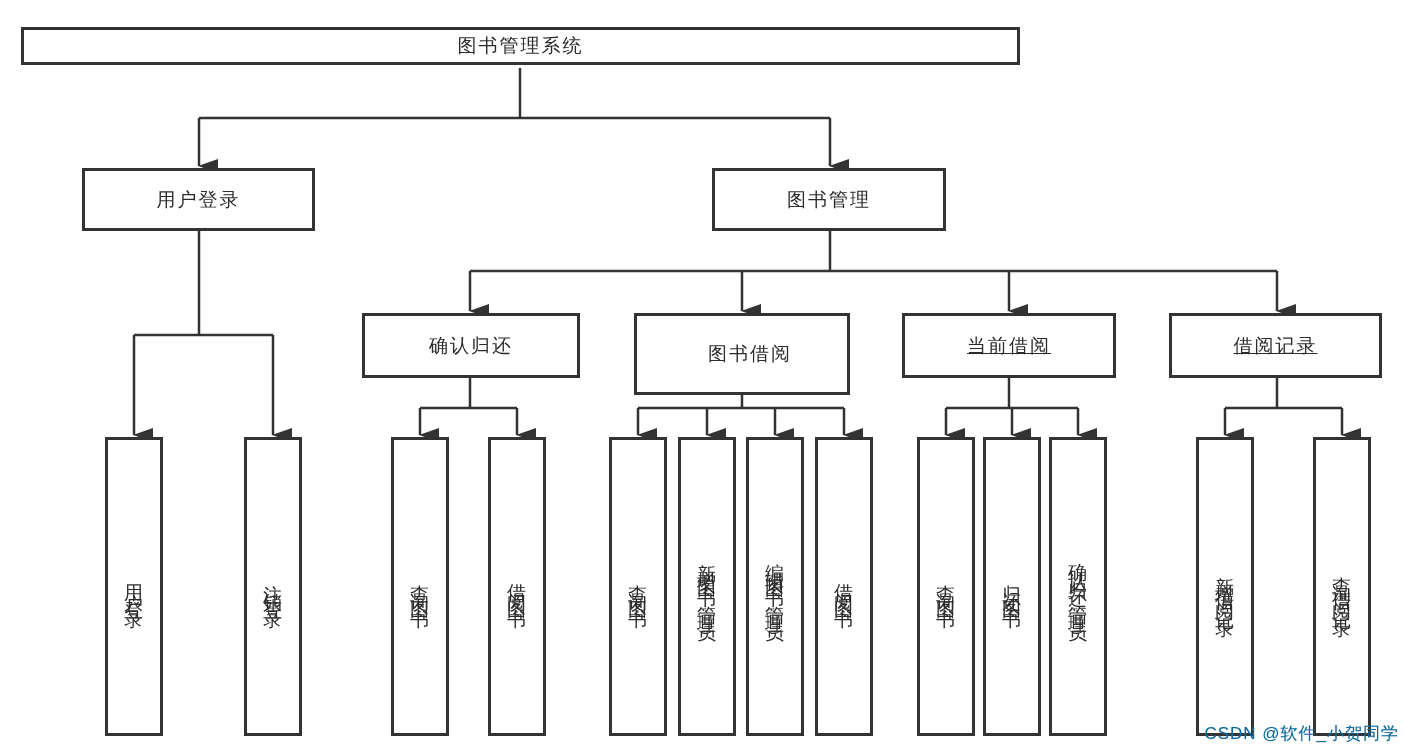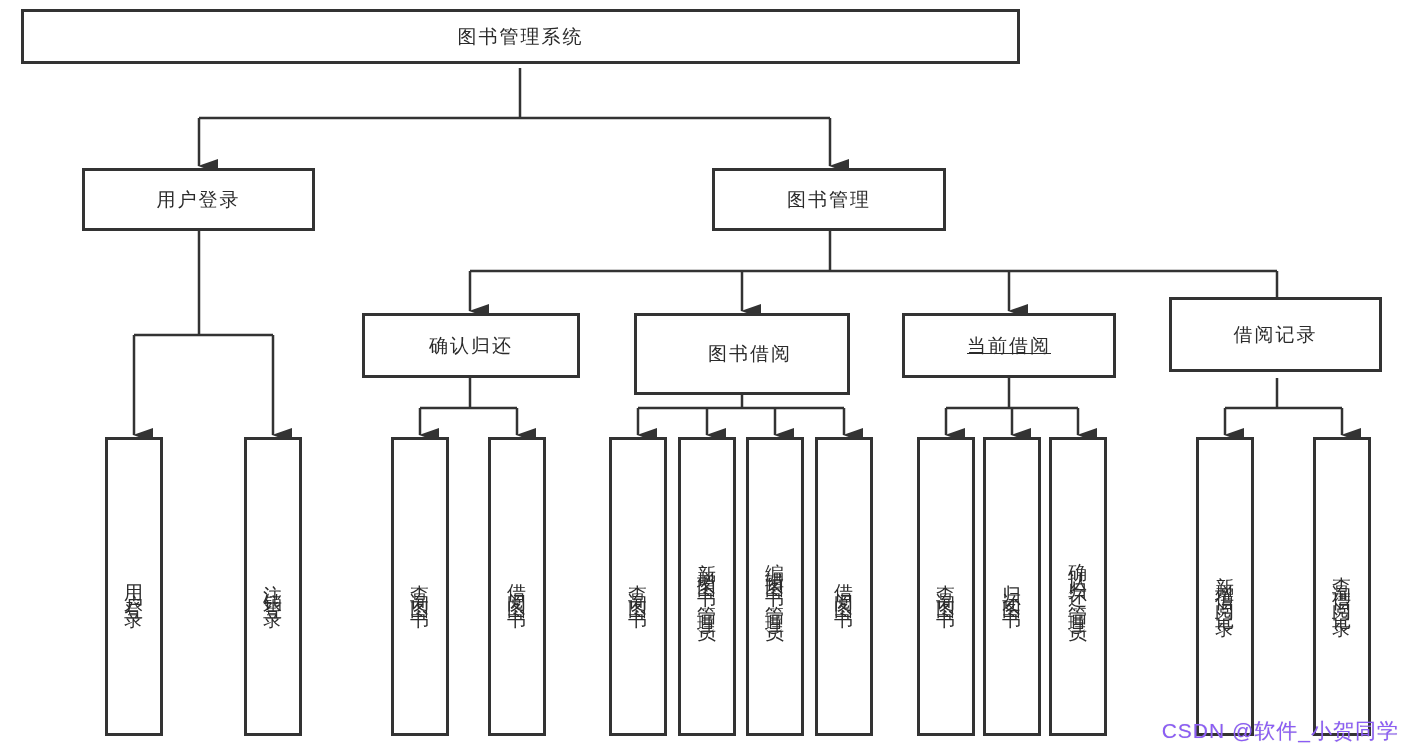--- a/index.html
+++ b/index.html
@@ -46,35 +46,35 @@
   .vbox span {
     writing-mode: vertical-rl;
     text-orientation: mixed;
     letter-spacing: 0.45em;
     line-height: 1;
   }
   .watermark {
     position: absolute;
     right: 6px;
     bottom: 2px;
-    font-size: 21px;
-    color: #8b5cf6;
+    font-size: 17px;
+    color: #0369a1;
     text-shadow: 0 0 1px rgba(130,130,130,0.4);
     letter-spacing: 1px;
     z-index: 3;
     white-space: nowrap;
   }
   
-  .n-root          { left: 21px;   top: 9px;  width: 999px; height: 55px; text-align: center; }
+  .n-root          { left: 21px;   top: 27px;  width: 999px; height: 38px; text-align: center; }
   .n-user-login    { left: 82px;   top: 168px; width: 233px; height: 63px; }
   .n-book-mgmt     { left: 712px;  top: 168px; width: 234px; height: 63px; justify-content: center; }
   .n-recommend     { left: 362px;  top: 313px; width: 218px; height: 65px; }
   .n-borrow        { left: 634px;  top: 313px; width: 216px; height: 82px; padding-left: 16px; }
   .n-current       { left: 902px;  top: 313px; width: 214px; height: 65px; text-decoration: underline; }
-  .n-records       { left: 1169px; top: 297px; width: 213px; height: 75px; }
+  .n-records       { left: 1169px; top: 313px; width: 213px; height: 65px; text-decoration: underline; }
   .leaf            { top: 437px; width: 58px; height: 299px; }
   .l-login         { left: 105px; }
   .l-logout        { left: 244px; }
   .l-rec-query     { left: 391px; }
   .l-rec-borrow    { left: 488px; }
   .l-bor-query     { left: 609px; }
   .l-bor-add       { left: 678px; }
   .l-bor-edit      { left: 746px; }
   .l-bor-borrow    { left: 815px; }
   .l-cur-query     { left: 917px; }

